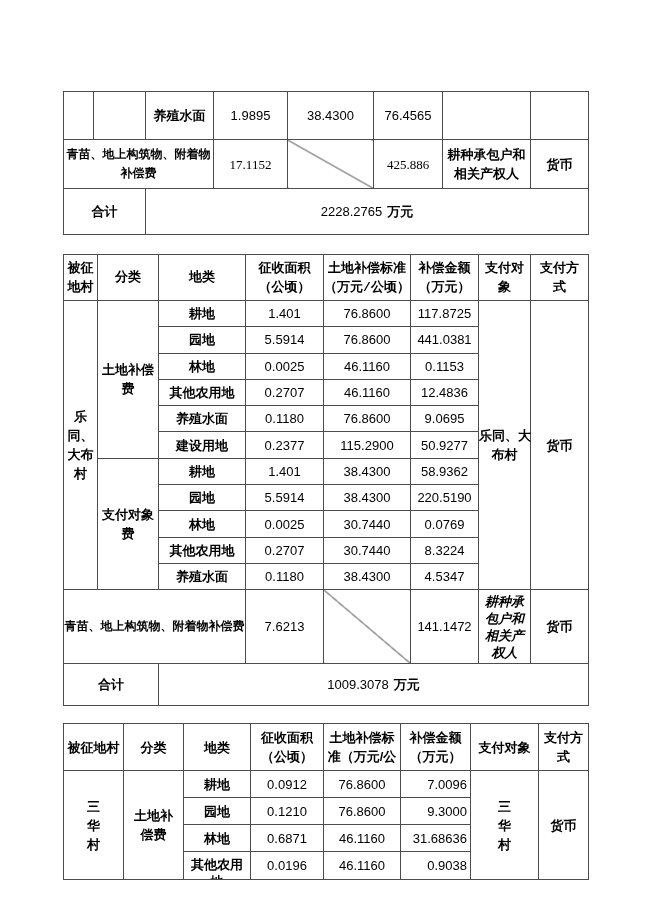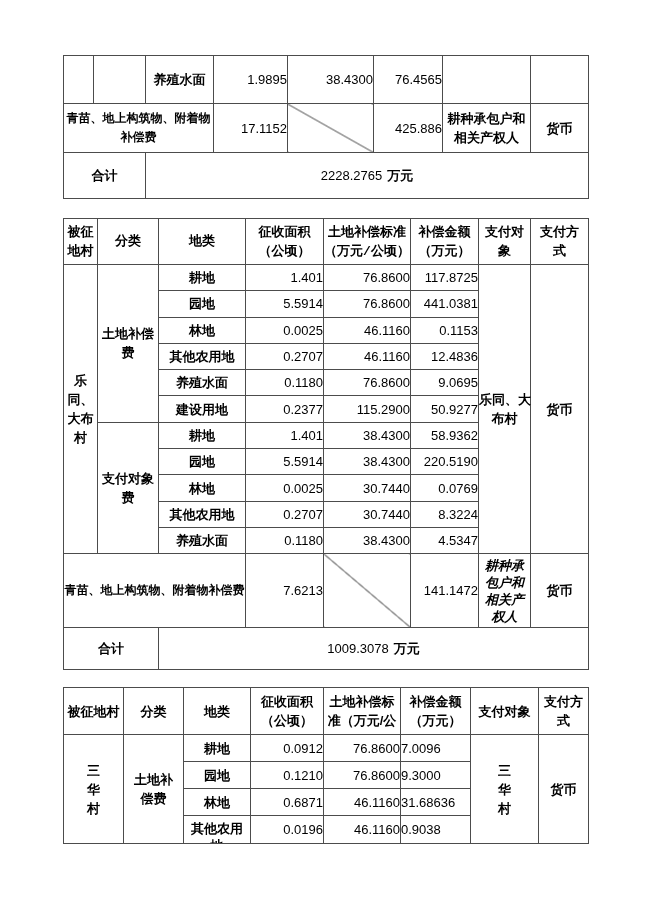--- a/index.html
+++ b/index.html
@@ -1,29 +1,29 @@
 <!DOCTYPE html>
 <html><head>
 <meta charset="utf-8">
 <style>
   html,body{margin:0;padding:0;background:#fff;}
   body{width:650px;height:919px;position:relative;overflow:hidden;
        font-family:"Liberation Sans","DejaVu Sans",sans-serif;color:#000;}
   .page{position:absolute;left:0;top:0;width:650px;height:919px;background:#fff;}
-  table{border-collapse:collapse;table-layout:fixed;position:absolute;left:63px;width:526px;}
+  table{border-collapse:collapse;table-layout:fixed;position:absolute;left:63px;width:526px;margin-top:36px;}
   td{border:1px solid #4c4c4c;padding:0;text-align:center;vertical-align:middle;
      font-size:13px;line-height:19px;white-space:pre;font-weight:bold;overflow:visible;}
-  .num{font-weight:normal;text-align:right;}
+  .num{font-weight:normal;}
   .small{font-size:12px;}
   .lh17{line-height:17px;font-style:italic;}
-  .right{text-align:left;padding-right:3px;}
+  .right{text-align:right;padding-right:3px;}
   .diag{background-image:linear-gradient(to top right,
         transparent calc(50% - 0.7px),#4c4c4c calc(50% - 0.2px),
         #4c4c4c calc(50% + 0.2px),transparent calc(50% + 0.7px));}
-  .t1{top:55px;}  .t1 .r1{height:48px;} .t1 .r2{height:49px;} .t1 .r3{height:46px;}
+  .t1{top:55px;}  .t1 .r1{height:48px;} .t1 .r2{height:49px;font-family:Liberation Serif, serif;} .t1 .r3{height:46px;}
   .t2{top:218px;} .t2 .hr{height:46px;font-family:Liberation Mono, monospace;} .t2 .dr{height:26.3px;}
                   .t2 .gr{height:74px;} .t2 .tr{height:42px;}
   .t3{top:687px;} .t3 .hr{height:47px;} .t3 .dr{height:27px;} .t3 .cr{height:26px;}
   .clipcell{vertical-align:top;font-family:Liberation Serif, serif;}
   .clipbox{height:23px;overflow:hidden;padding-top:4px;line-height:17px;}
   .unitgap{display:inline-block;width:5px;}
 </style>
 </head>
 <body>
 

